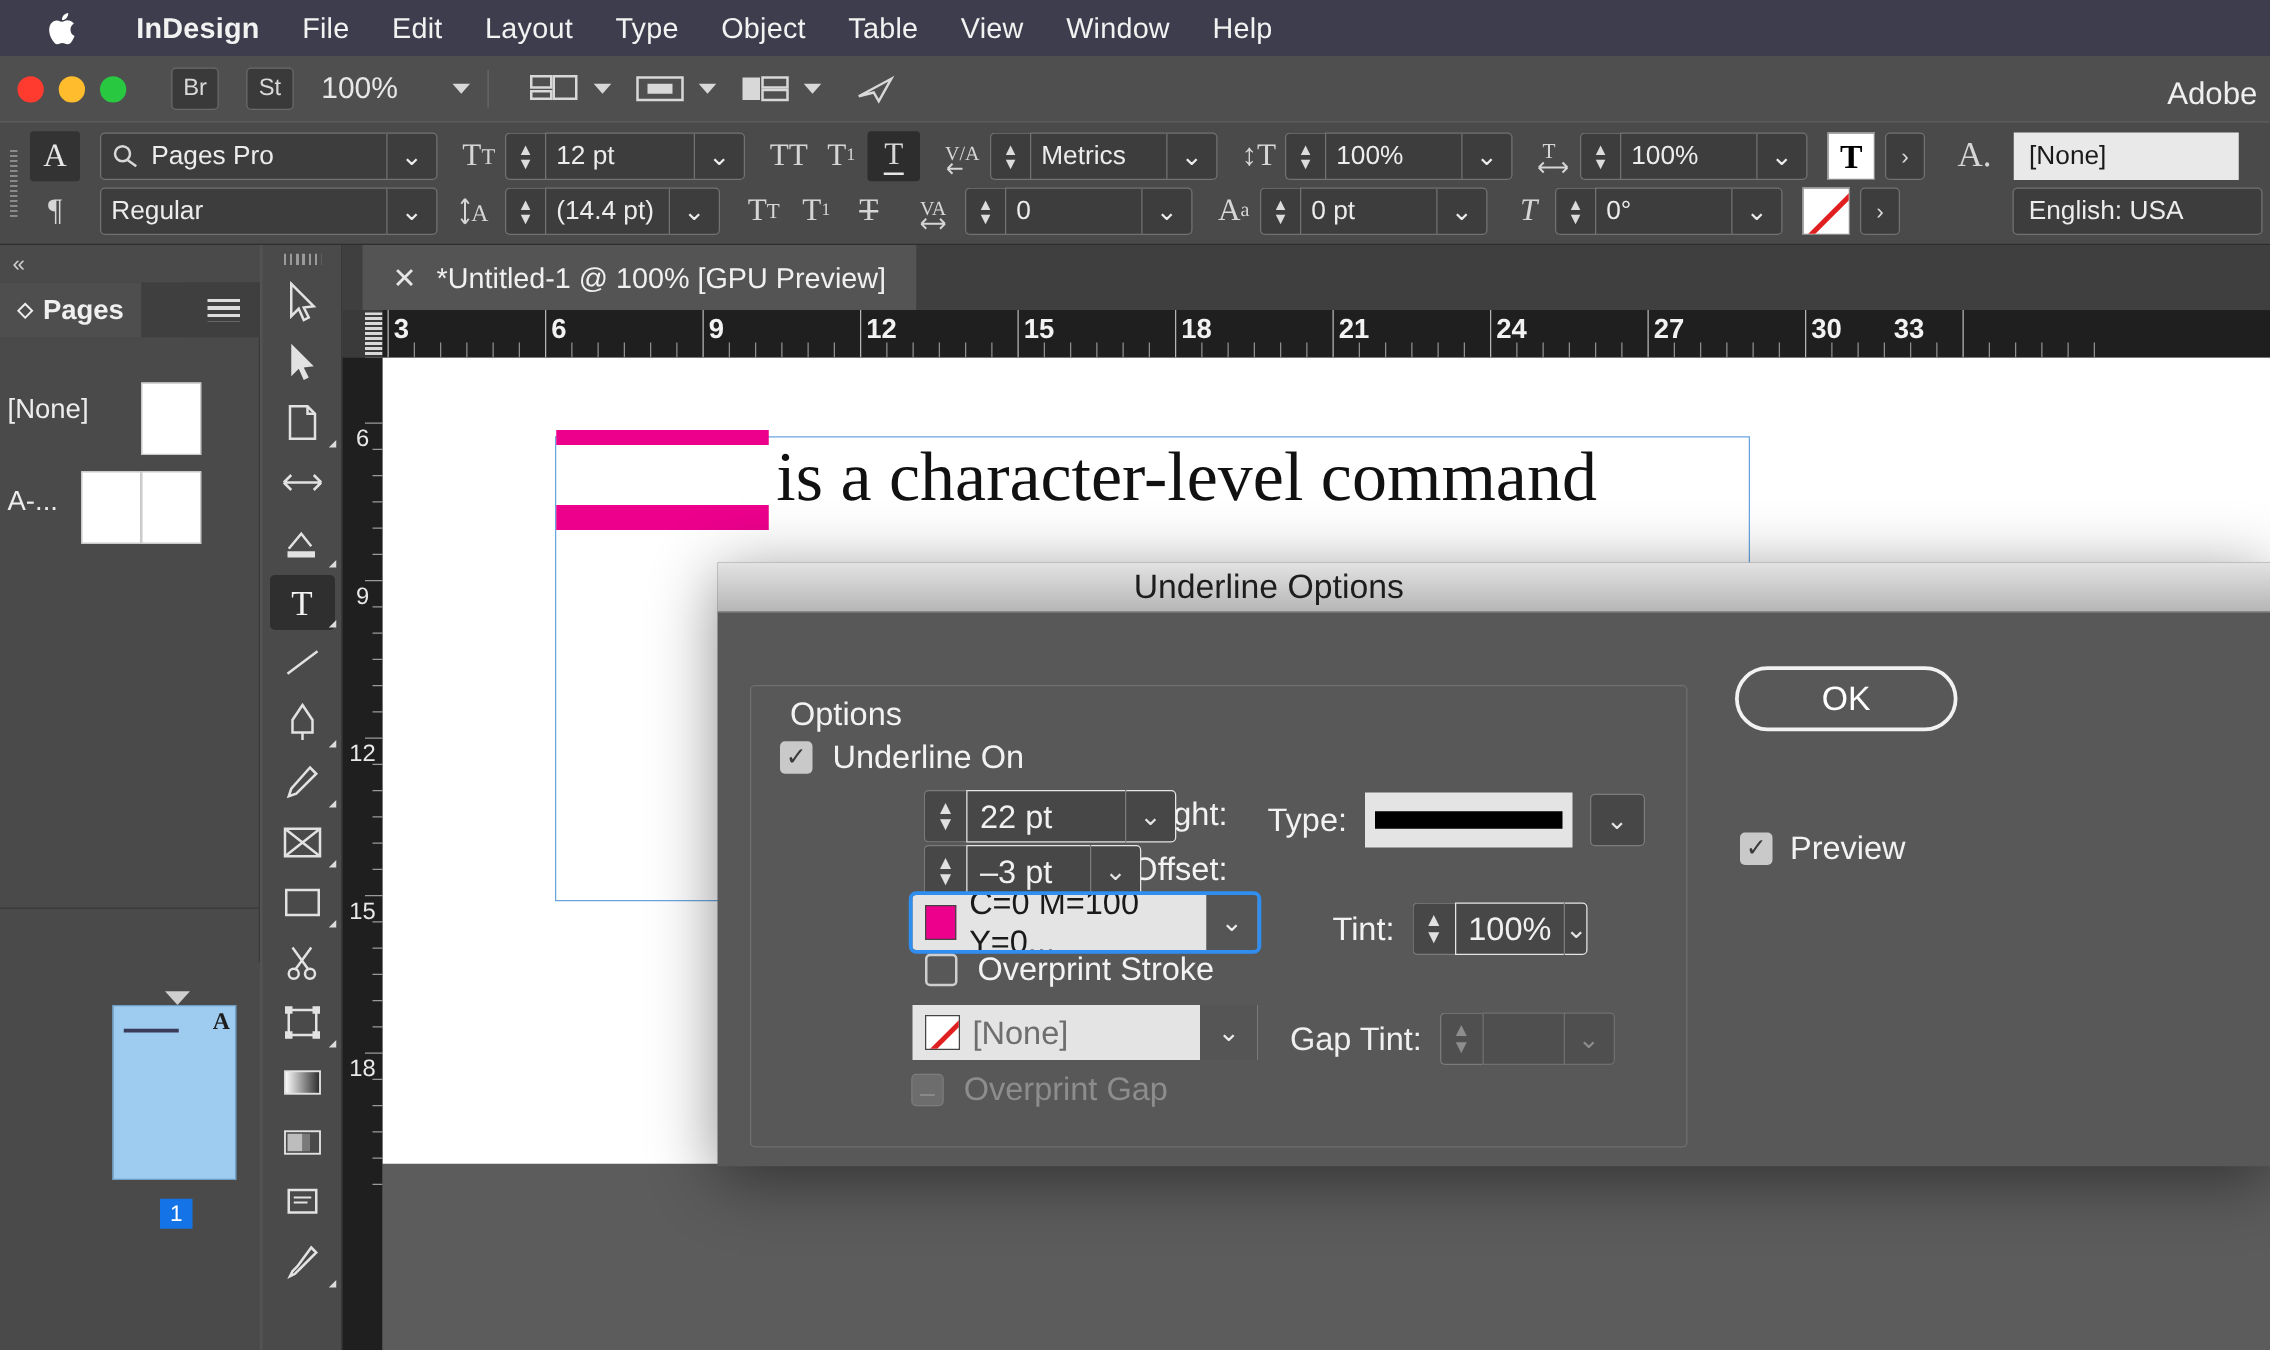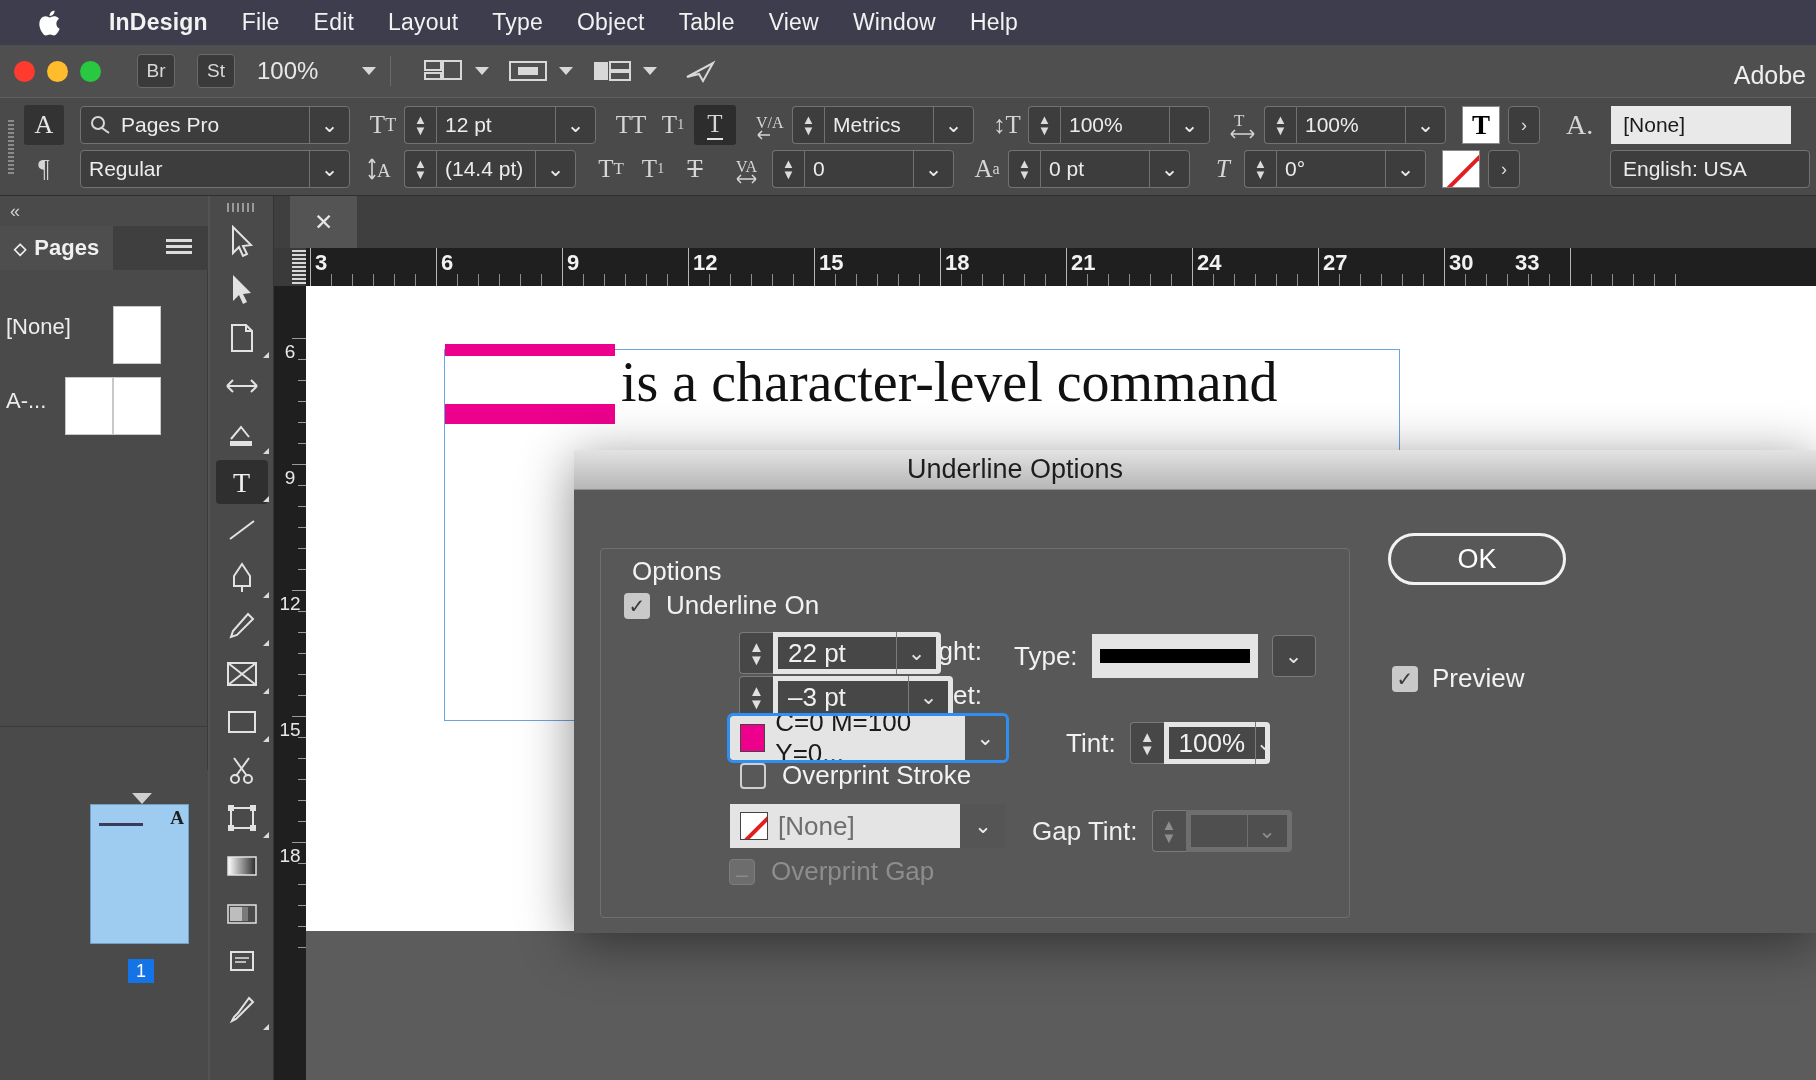--- a/index.html
+++ b/index.html
@@ -170,21 +170,21 @@
     padding:0 10px; color:#f2f2f2; font-size:26px; }
   .chk { width:26px; height:26px; border-radius:4px; display:inline-flex;
     align-items:center; justify-content:center; }
   .chk.on { background:#c9c9c9; color:#3a3a3a; font-size:20px; }
   .chk.off { background:transparent; border:2px solid #cfcfcf; }
   .chk.dis { background:#6d6d6d; border:1px solid #7d7d7d; color:#8a8a8a; font-size:16px;}
   .row { position:absolute; display:flex; align-items:center; }
   .lbl { color:#f2f2f2; font-size:26px; }
   .lbl.dis { color:#8d8d8d; }
   .dfield { display:flex; align-items:center; height:42px; background:#474747;
-    border:5px solid #e5e5e5; border-radius:4px; color:#f0f0f0; font-size:26px; }
+    border:1px solid #e5e5e5; border-radius:4px; color:#f0f0f0; font-size:26px; }
   .dstep { width:34px; height:42px; background:#474747; border:1px solid #7b7b7b;
     border-right:none; border-radius:4px 0 0 4px; display:flex; flex-direction:column;
     align-items:center; justify-content:center; color:#e0e0e0; font-size:15px; line-height:13px;}
   .dstep.dis { color:#8d8d8d; background:#4f4f4f; }
   .ddrop { width:40px; height:42px; display:flex; align-items:center;
     justify-content:center; color:#e4e4e4; font-size:21px; border-left:1px solid #7b7b7b;}
   .combo-light { display:flex; align-items:center; height:44px; background:#e4e4e4;
     color:#1a1a1a; font-size:26px; }
   .combo-light.focus { outline:3px solid #2f8ef0; border-radius:3px; }
   .combo-light .cdrop { width:46px; height:44px; background:#555; color:#eee;
@@ -553,20 +553,21 @@
       <svg width="28" height="30">
           <path d="M21 3 L25 7 L12 20 L8 24 L4 26 L6 22 L10 18 Z" fill="none" stroke="#e2e2e2" stroke-width="2"></path>
         </svg>
       <span class="corner"></span>
     </div>
   </div>
 
   <div class="tabbar">
     <div class="doctab">
       <span class="x">✕</span>
+      <span class="label">*Untitled-1 @ 100% [GPU Preview]</span>
     </div>
   </div>
 
   <div class="ruler-corner"></div>
   <div class="ruler-origin"></div>
   <div class="hruler" id="hruler">
       <div class="mtick" style="left: 4px;"></div>
       <div class="num" style="left: 9px;">3</div>
       <div class="stick" style="left: 25px;"></div>
       <div class="stick" style="left: 46px;"></div>
@@ -720,21 +721,21 @@
       </div>
 
       <div class="row" style="left:48px; top:190px; width:360px; justify-content:flex-end;">
         <span class="lbl">Offset:</span>
       </div>
       <div class="row" style="left:165px; top:186px;">
         <span class="dstep">
             <span>▲</span>
             <span>▼</span>
           </span>
-        <span class="dfield" style="width:180px; border-radius:0 4px 4px 0;text-align:right;">
+        <span class="dfield" style="width:140px; border-radius:0 4px 4px 0;text-align:right;">
           <span style="padding:0 10px">–3 pt</span>
           <span class="ddrop" style="margin-left:auto">⌄</span>
         </span>
       </div>
 
       <div class="row" style="left:48px; top:234px; width:360px; justify-content:flex-end;">
         <span class="lbl">Color:</span>
       </div>
       <div class="row" style="left:156px; top:226px;">
         <span class="combo-light focus" style="width:276px">

